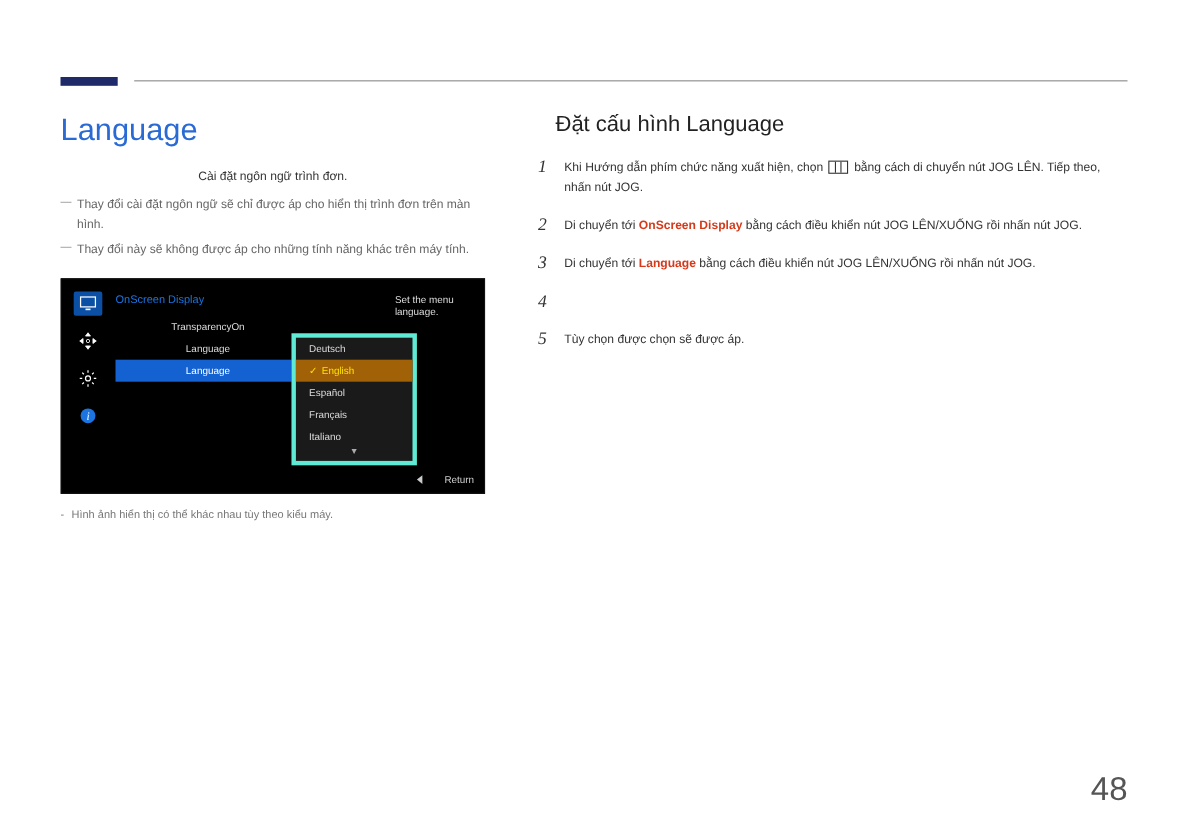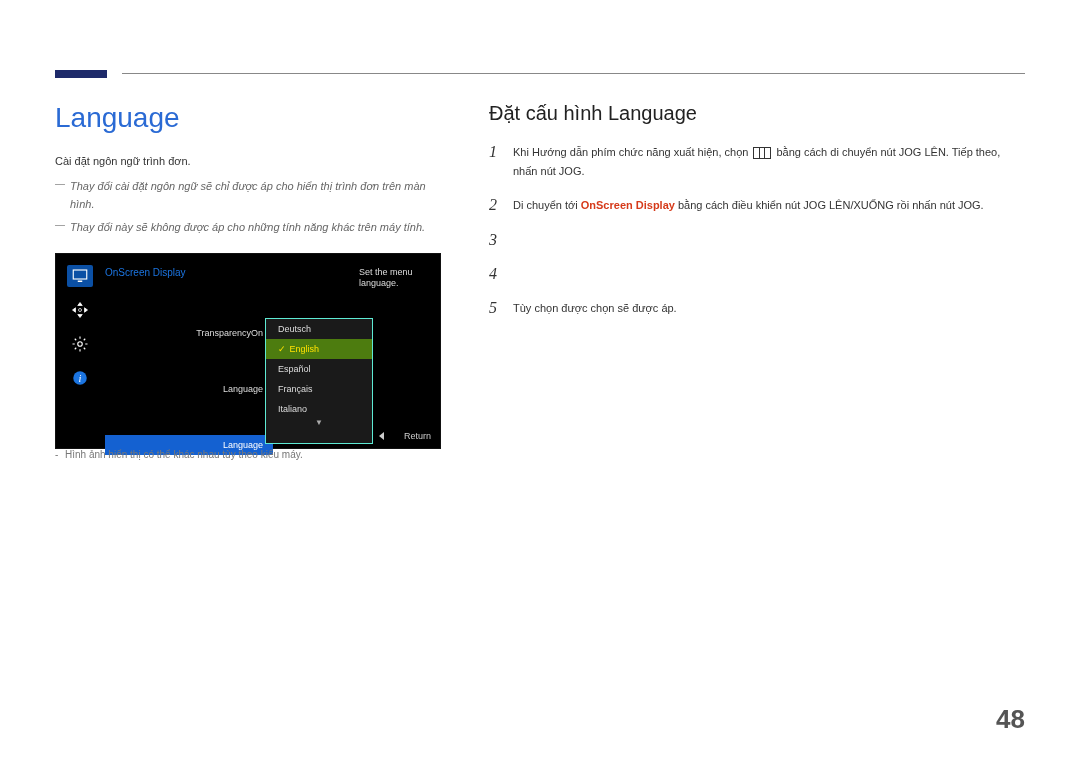--- a/index.html
+++ b/index.html
@@ -45,49 +45,50 @@
   }
   .h1 {
     font-size: 28px;
     color: #2a6ad4;
     font-weight: 400;
     margin: 0 0 18px 0;
   }
   .h2 {
     font-size: 20px;
     color: #222;
-    margin: 0 0 18px 0;
+    margin: 0 0 18px 16px;
     font-weight: 400;
   }
   .p {
     font-size: 11px;
     color: #333;
     line-height: 1.7;
     margin: 12px 0 6px 0;
+    text-align: center;
   }
   .note {
     font-size: 11px;
     color: #666;
     line-height: 1.7;
     margin: 0 0 4px 0;
     padding-left: 15px;
     position: relative;
-    font-style: italic;
   }
   .note::before{
     content: "―";
     position: absolute;
     left: 0;
     top: -2px;
     color: #888;
     font-size: 10px;
   }
   .noteimg {
     font-size: 10px;
     color: #777;
+    margin-top: 14px;
     padding-left: 10px;
     position: relative;
   }
   .noteimg::before{
     content:"-";
     position:absolute;
     left:0;
   }
   .steps {
     list-style: none;
@@ -162,42 +163,41 @@
   }
   .osd-ico.sel { background: #0b50a5; border-radius: 2px;}
   .osd-ico svg { width: 18px; height: 18px; }
   .osd-menu {
     position: absolute;
     left: 50px; top: 34px;
     width: 168px;
   }
   .osd-row {
     display: flex;
-    justify-content: flex-end;
+    justify-content: center;
     padding: 5px 10px;
     font-size: 9px;
     color: #ddd;
-    margin-top: 36px;
   }
   .osd-row.sel { background: #1461d1; color: #fff; }
   .osd-popup {
     position: absolute;
-    left: 210px; top: 65px;
+    left: 210px; top: 50px;
     width: 106px;
     background: #1a1a1a;
-    border: 1px solid #5eead4;
-    padding-bottom: 16px;
+    border: 4px solid #5eead4;
+    padding-bottom: 4px;
   }
   .osd-popup .opt {
     padding: 5px 12px;
     font-size: 9px;
     color: #ddd;
   }
   .osd-popup .opt.sel {
-    background: #4d7c0f;
+    background: #a16207;
     color: #ffe200;
   }
   .osd-popup .opt.sel::before{
     content: "✓";
     margin-right: 4px;
     color: #ffe200;
   }
   .osd-popup .arrow-down{
     text-align: center;
     color: #aaa;
@@ -225,23 +225,23 @@
     width: 0; height: 0;
     border-top: 4px solid transparent;
     border-bottom: 4px solid transparent;
     border-right: 5px solid #ccc;
   }
 
   .pagenum {
     position: absolute;
     right: 55px;
     bottom: 28px;
-    font-size: 26px;
+    font-size: 30px;
     color: #555;
-    font-weight: 700;
+    font-weight: 400;
   }
 </style>
 </head>
 <body>
 
 <div class="page">
   <div class="topbar">
     <div class="square"></div>
     <div class="toprule"></div>
   </div>
@@ -330,20 +330,23 @@
           </span>
         </li>
         <li>
           <span class="stepnum">2</span>
           <span class="steptext">
             <span>Di chuyển tới </span><span class="hl-red">OnScreen Display</span><span> bằng cách điều khiển nút JOG LÊN/XUỐNG rồi nhấn nút JOG.</span>
           </span>
         </li>
         <li>
           <span class="stepnum">3</span>
+          <span class="steptext">
+            <span>Di chuyển tới </span><span class="hl-red">Language</span><span> bằng cách điều khiển nút JOG LÊN/XUỐNG rồi nhấn nút JOG.</span>
+          </span>
         </li>
         <li>
           <span class="stepnum">4</span>
         </li>
         <li>
           <span class="stepnum">5</span>
           <span class="steptext">Tùy chọn được chọn sẽ được áp.</span>
         </li>
       </ol>
     </div>

